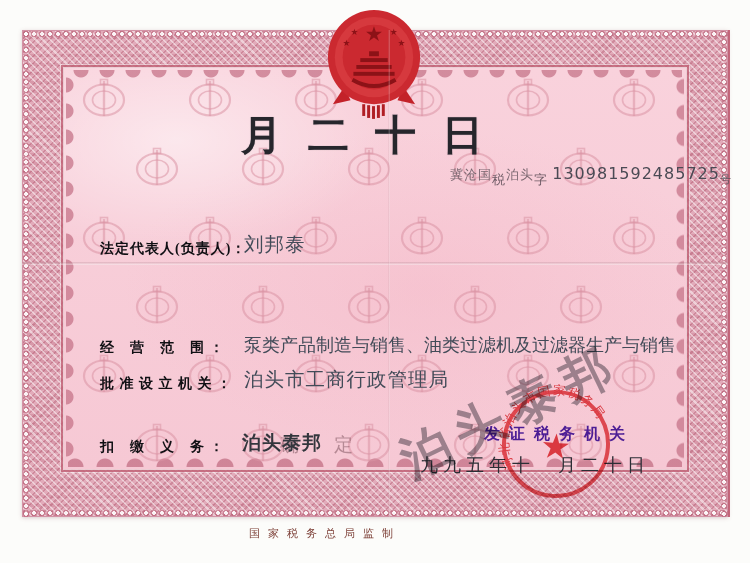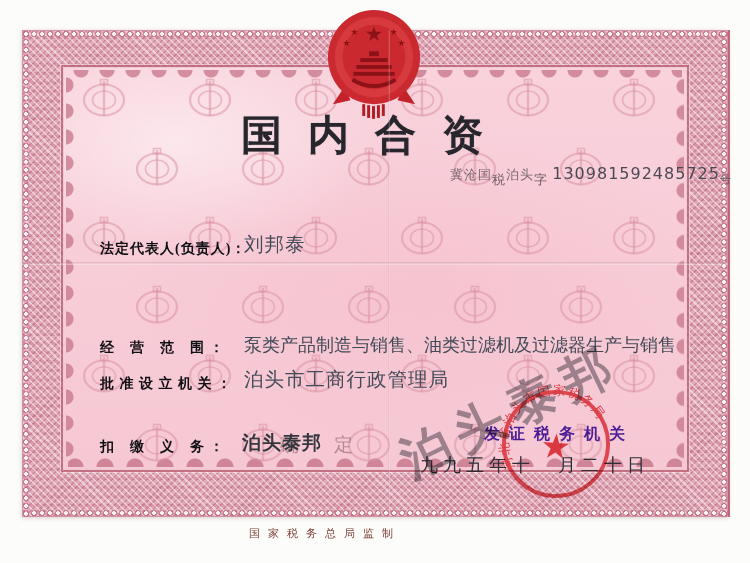--- a/index.html
+++ b/index.html
@@ -352,21 +352,21 @@
       <path d="M28,73 Q50,86 72,73" stroke="#8c1217" stroke-width="4" fill="none"></path>
       <g fill="#b01e24">
         <rect x="38" y="98" width="3" height="12"></rect>
           <rect x="43" y="99" width="3" height="13"></rect>
         <rect x="48" y="100" width="3" height="13"></rect>
           <rect x="53" y="99" width="3" height="13"></rect>
         <rect x="58" y="98" width="3" height="12"></rect>
       </g>
     </svg>
 
-    <div class="title">国内合资</div>
+    <div class="title">月二十日</div>
 
     <div class="serial">
       <span>冀沧国</span><span class="drop">税</span><span>泊头</span><span class="drop">字</span>
       <span class="num">130981592485725</span><span class="suf">号</span>
     </div>
 
     <div class="row" style="top:201px">
       <span class="lbl">法定代表人(负责人)：</span>
       <span class="val">刘邦泰</span>
     </div>

